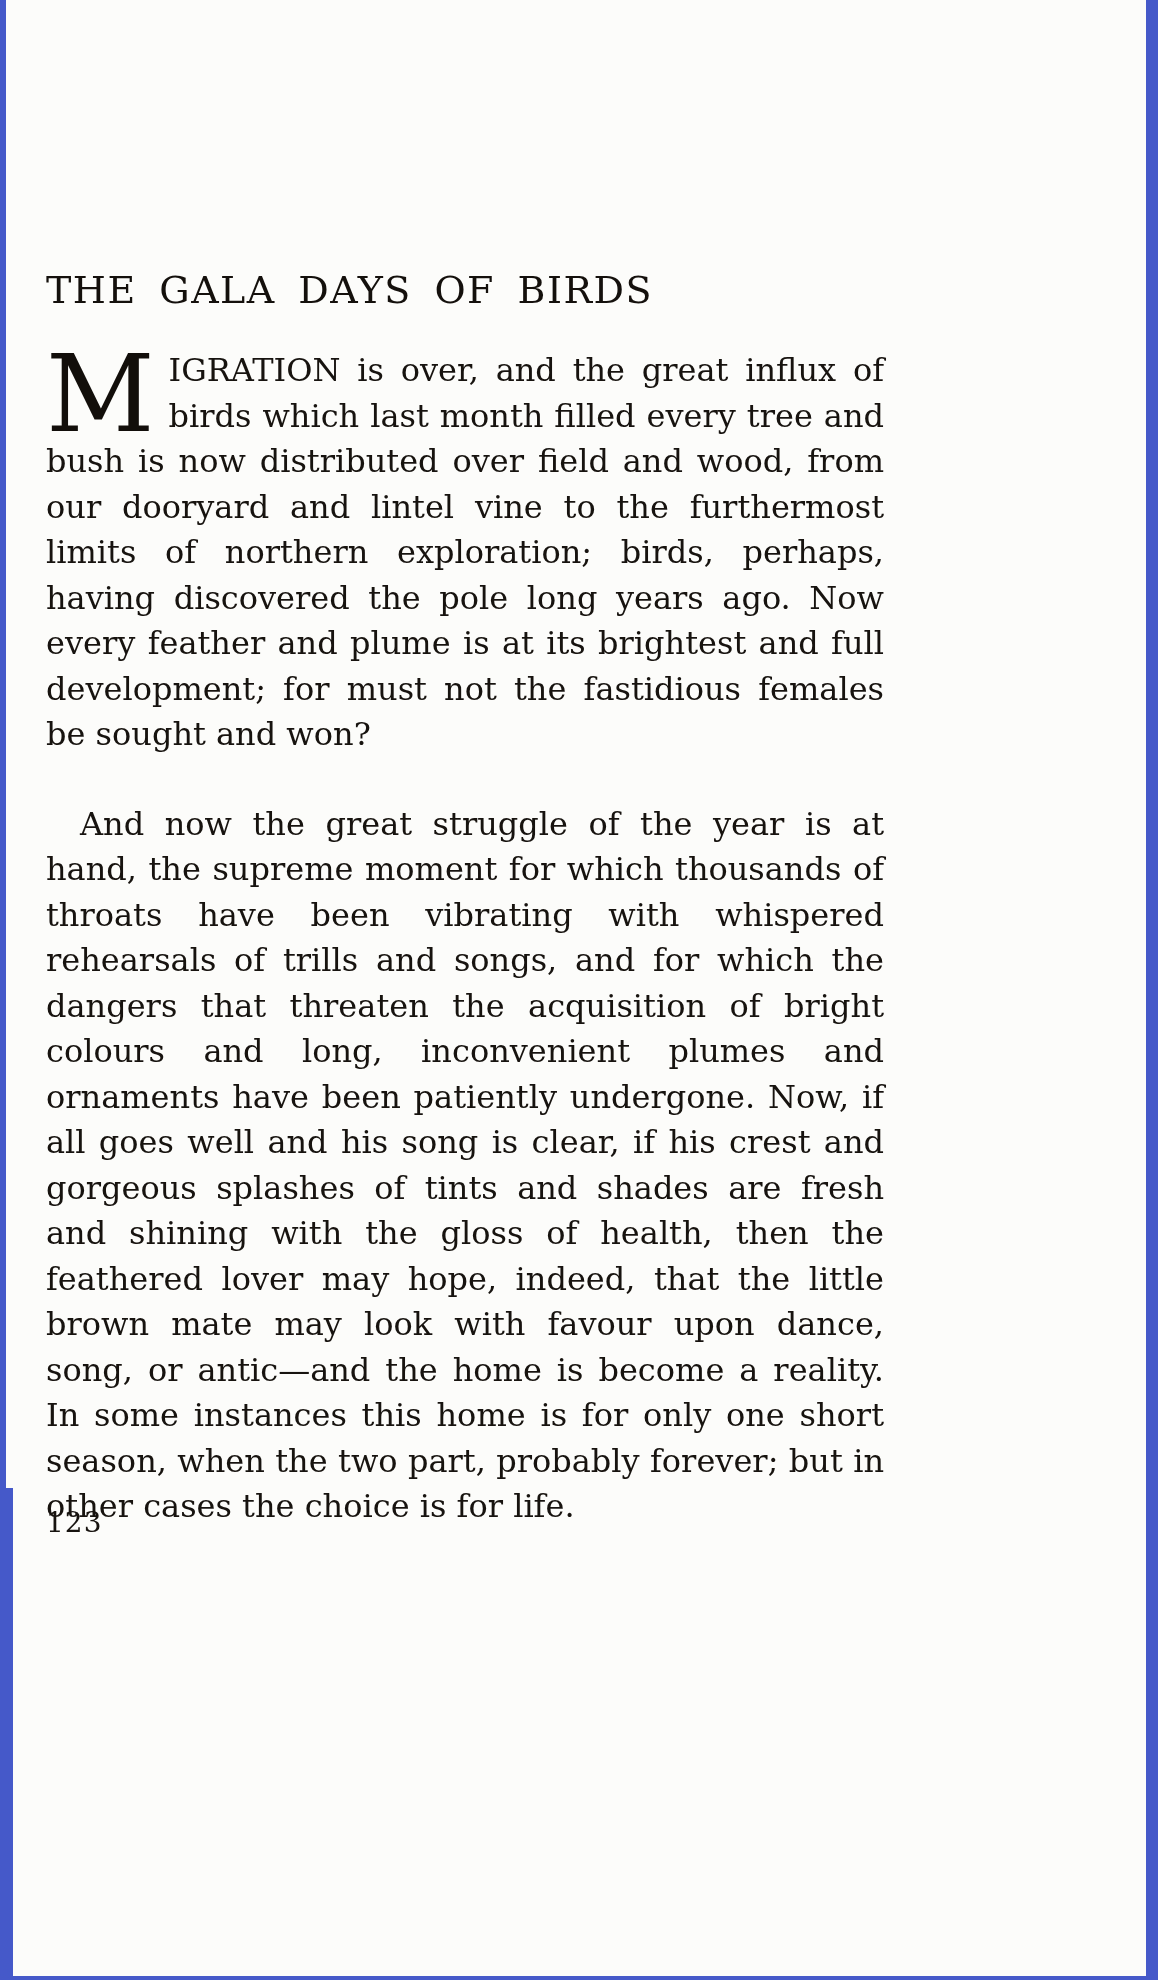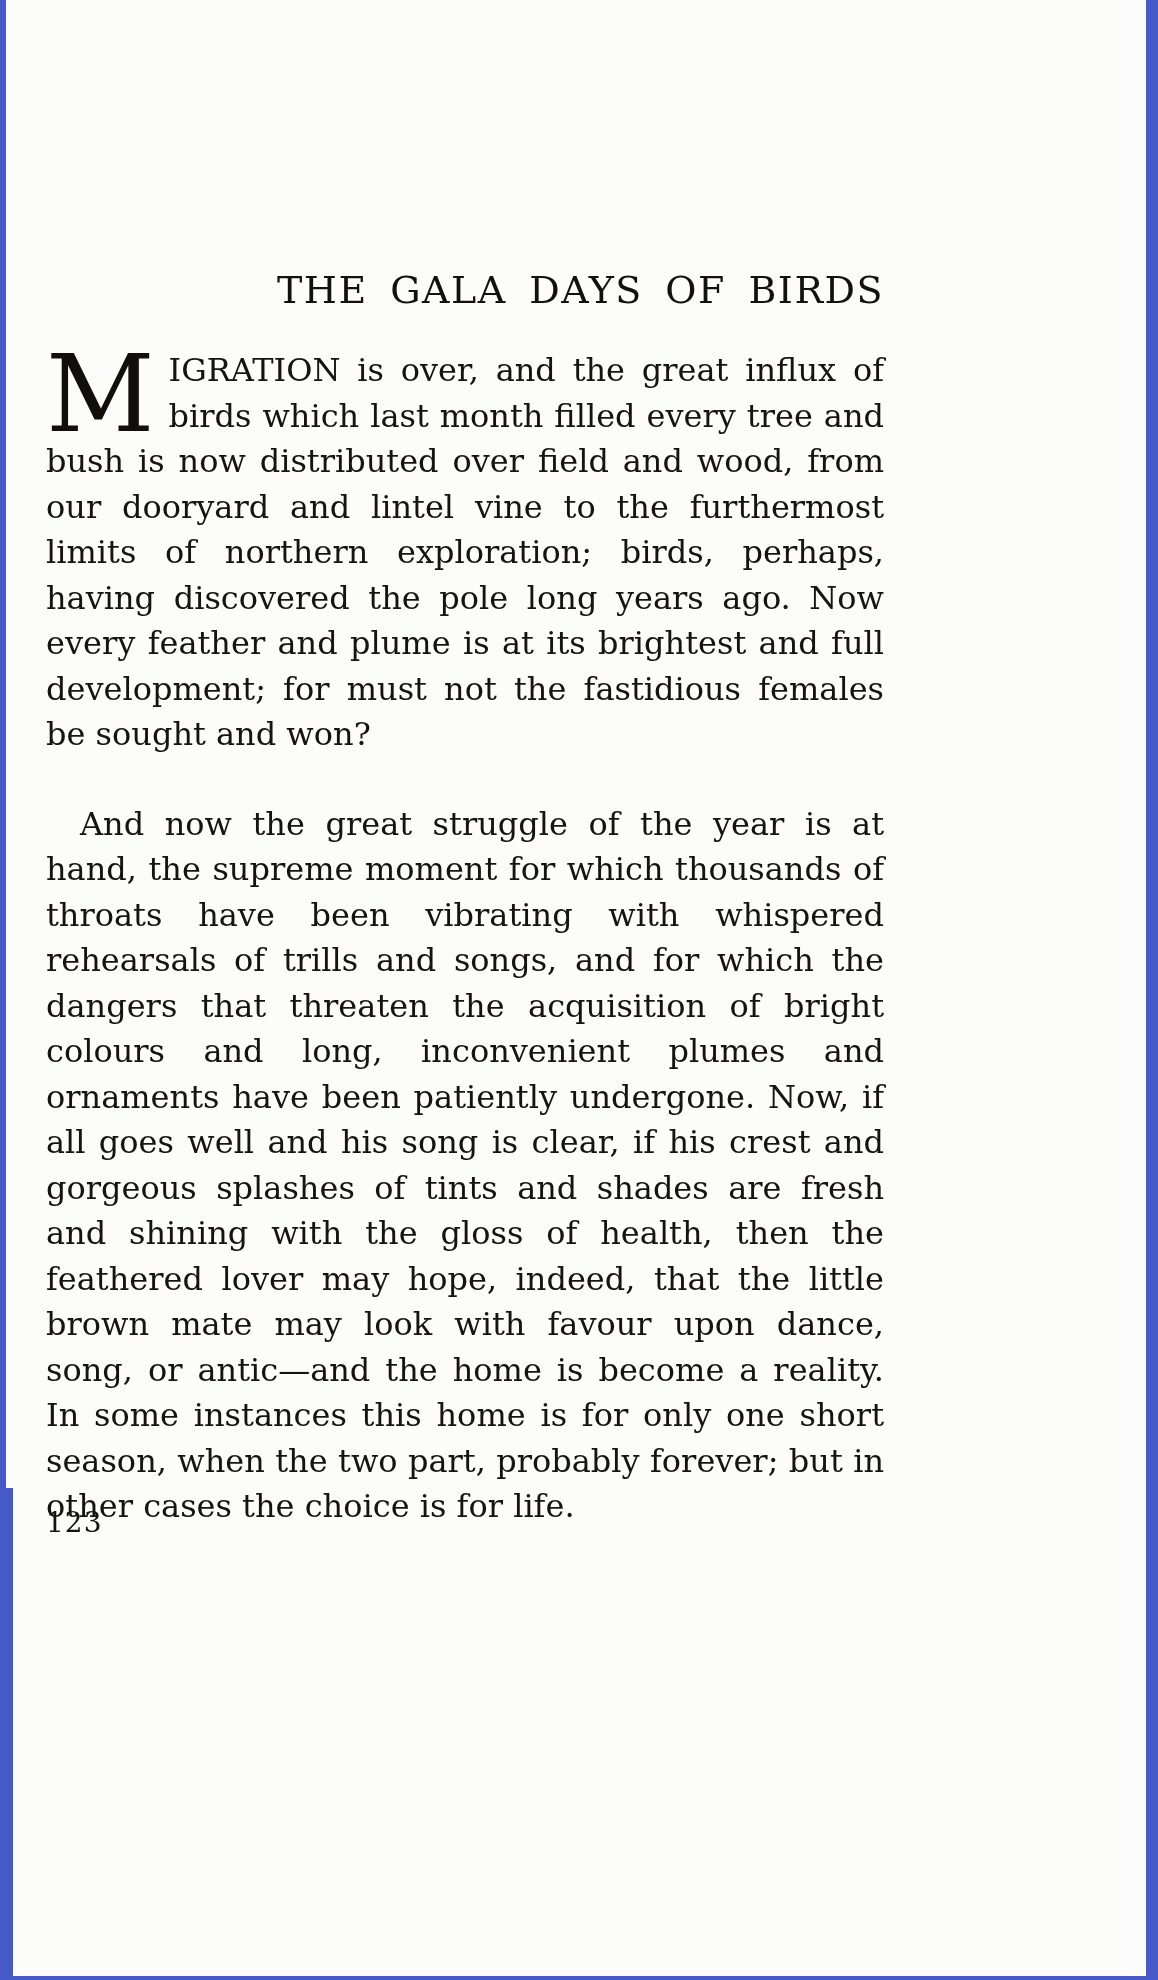--- a/index.html
+++ b/index.html
@@ -19,21 +19,21 @@
   .strip-bottom { left: 0; top: 1976px; width: 1158px; height: 4px; }
 
   .text-block {
     position: absolute;
     left: 46px;
     top: 268px;
     width: 838px;
   }
   .page-title {
     margin: 0 0 36px 0;
-    text-align: right;
+    text-align: left;
     font-size: 38px;
     font-weight: 400;
     letter-spacing: 1.5px;
     word-spacing: 9px;
     color: #14100c;
     white-space: nowrap;
   }
   .para {
     margin: 0;
     font-size: 32px;

